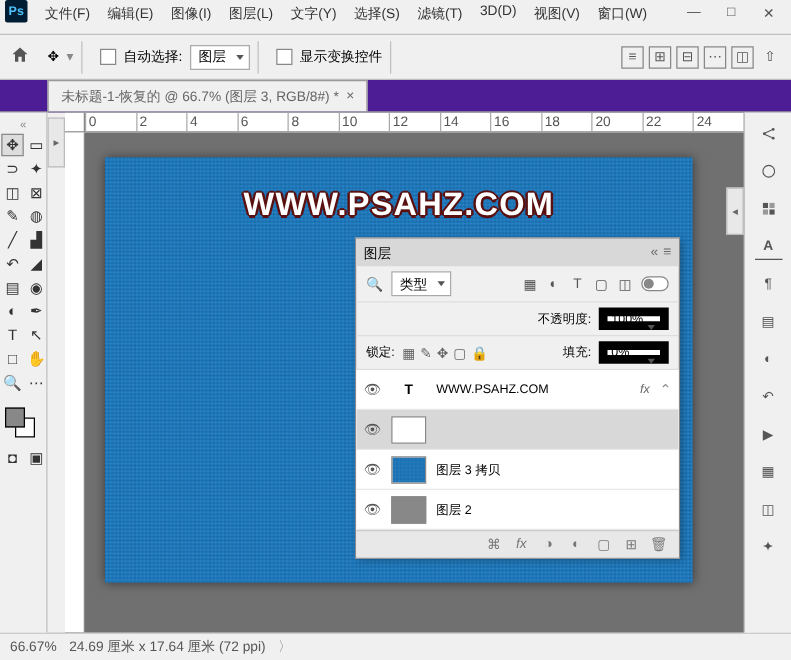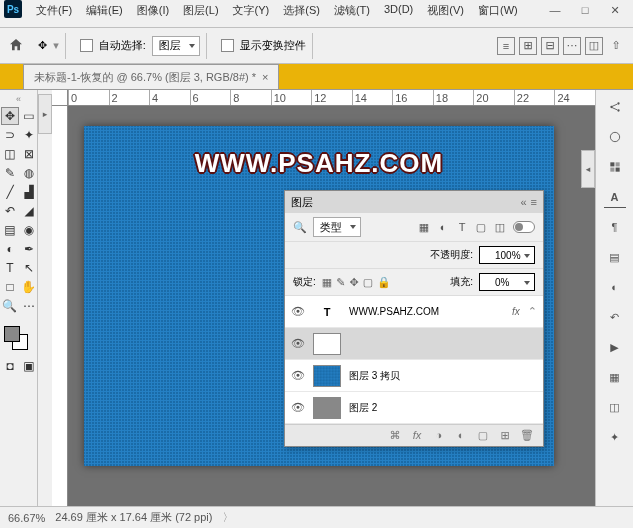--- a/index.html
+++ b/index.html
@@ -12,21 +12,21 @@
 .win-btn{width:28px;height:20px;display:flex;align-items:center;justify-content:center;color:#555;cursor:pointer}
 .optbar{height:36px;background:#f0f0f0;border-bottom:1px solid #c0c0c0;display:flex;align-items:center;padding:0 8px;gap:8px}
 .home-icon{width:16px;height:16px}
 .seg{display:flex;align-items:center;gap:6px;padding:0 6px;border-right:1px solid #c0c0c0;height:26px}
 .seg:last-child{border-right:none}
 .cb{width:13px;height:13px;border:1px solid #888;background:#fff}
 .dd{border:1px solid #aaa;background:#fff;padding:2px 18px 2px 6px;position:relative;height:20px;display:flex;align-items:center}
 .dd::after{content:"";position:absolute;right:4px;top:7px;border-left:3px solid transparent;border-right:3px solid transparent;border-top:4px solid #555}
 .grid-icons{display:flex;gap:4px;margin-left:auto}
 .gi{width:18px;height:18px;border:1px solid #888;display:flex;align-items:center;justify-content:center;color:#555}
-.tabbar{height:26px;background:#eab308;display:flex;padding-left:23px;border-bottom:1px solid #999}
+.tabbar{height:26px;background:#4c1d95;display:flex;padding-left:38px;border-bottom:1px solid #999}
 .doctab{background:#f0f0f0;padding:4px 10px;font-size:10px;color:#666;display:flex;align-items:center;gap:6px;border:1px solid #999;border-bottom:none}
 .main{display:flex;height:416px;position:relative}
 .toolbox{width:38px;background:#f0f0f0;border-right:1px solid #c0c0c0;padding-top:2px}
 .tool-grid{display:grid;grid-template-columns:18px 18px;gap:1px 1px;padding:1px}
 .tool{width:18px;height:18px;display:flex;align-items:center;justify-content:center;color:#333;font-size:12px;position:relative;cursor:pointer}
 .tool.sel{background:#ddd;border:1px solid #888}
 .swatches{margin-top:8px;padding:3px;position:relative;height:28px}
 .sw-fg{width:16px;height:16px;background:#888;border:1px solid #000;position:absolute;top:2px;left:4px;z-index:2}
 .sw-bg{width:16px;height:16px;background:#fff;border:1px solid #000;position:absolute;top:10px;left:12px}
 .collapse-btn{width:14px;height:40px;background:#e8e8e8;border:1px solid #bbb;display:flex;align-items:center;justify-content:center;color:#666;font-size:9px;cursor:pointer;align-self:flex-start;margin-top:4px}
@@ -55,21 +55,21 @@
 .layer-item{display:flex;align-items:center;padding:4px 6px;gap:8px;border-bottom:1px solid #e8e8e8;height:32px}
 .layer-item.sel{background:#d8d8d8}
 .eye{width:14px;color:#555}
 .layer-thumb{width:28px;height:22px;border:1px solid #888;background:#fff}
 .layer-thumb.denim{background:linear-gradient(45deg,#1a6ba8,#2580c4);background-size:3px 3px}
 .layer-thumb.gray{background:#888}
 .layer-name{flex:1;font-size:10px}
 .fx{font-style:italic;color:#666;font-size:10px}
 .lp-footer{display:flex;justify-content:flex-end;gap:6px;padding:4px 8px;border-top:1px solid #ccc;background:#e8e8e8}
 .lp-footer span{color:#777;cursor:pointer;width:16px;text-align:center}
-.sm-input{width:56px;height:18px;border:1px solid #000000;background:#fff;padding:0 15px;font-size:10px}
+.sm-input{width:56px;height:18px;border:7px solid #000000;background:#fff;padding:0 3px;font-size:10px}
 svg{width:14px;height:14px}
 .collapse-right{width:14px;height:38px;background:#e8e8e8;border:1px solid #bbb;position:absolute;top:60px;right:38px;cursor:pointer;display:flex;align-items:center;justify-content:center;color:#666;font-size:9px}
 </style>
 </head>
 <body>
 
 <div class="titlebar">
   <div class="ps-logo">Ps</div>
   <div class="menu">
     <span class="menu-item">文件(F)</span>

